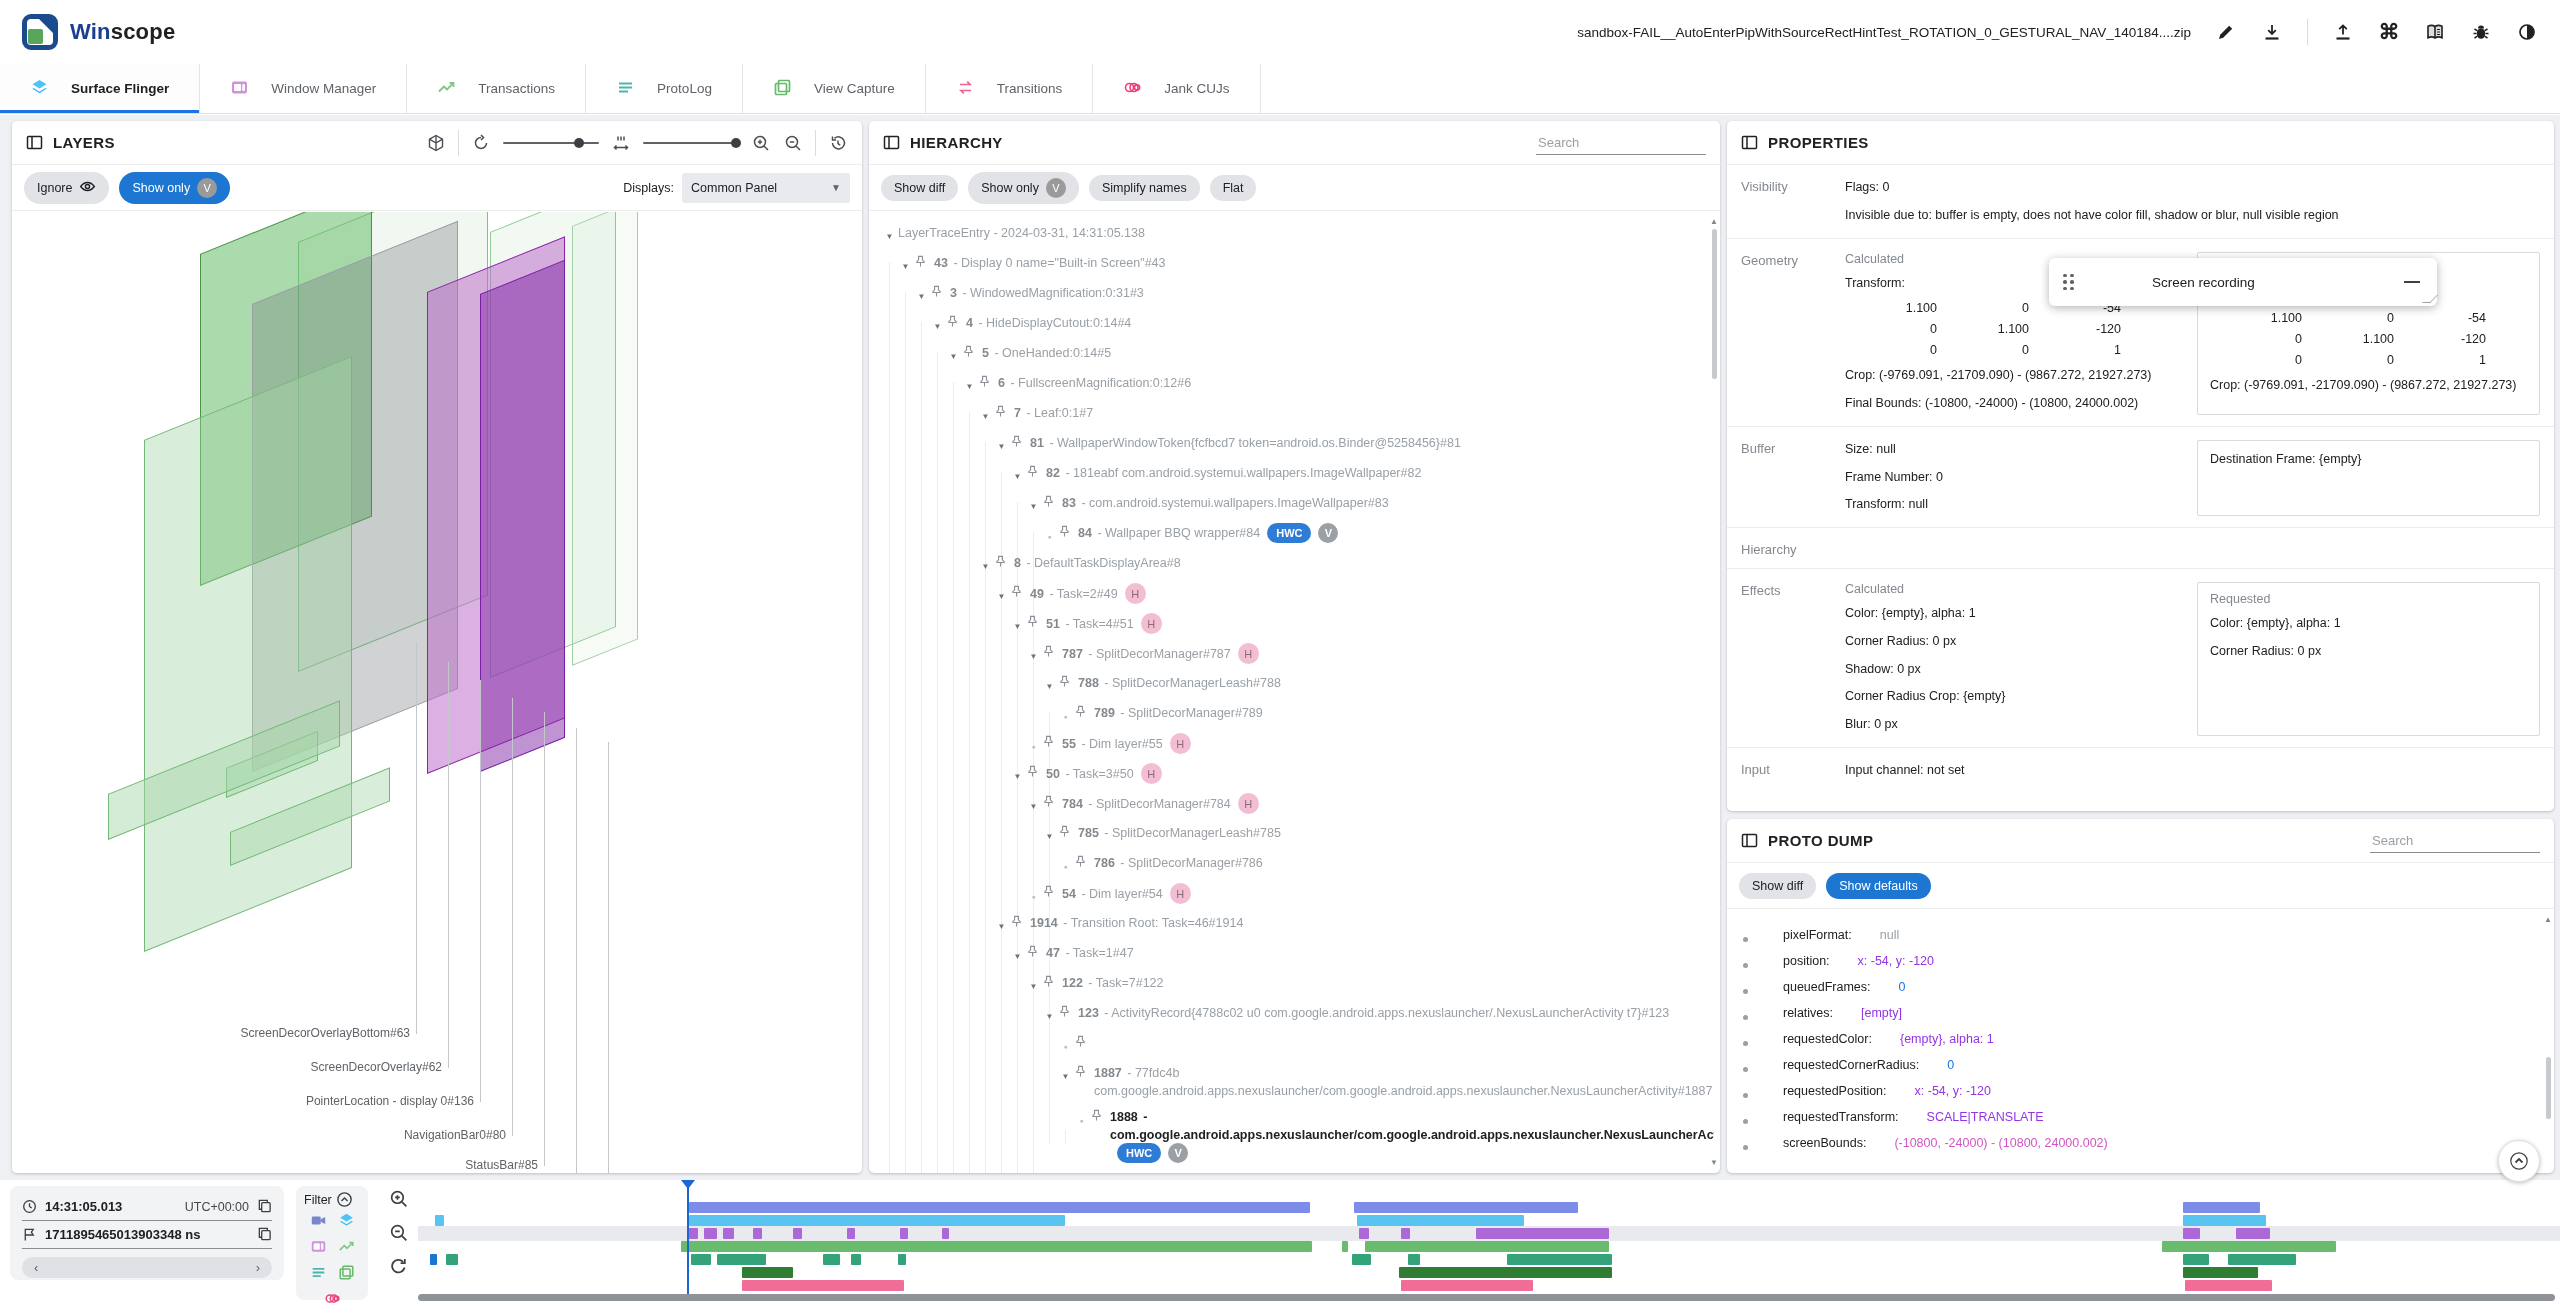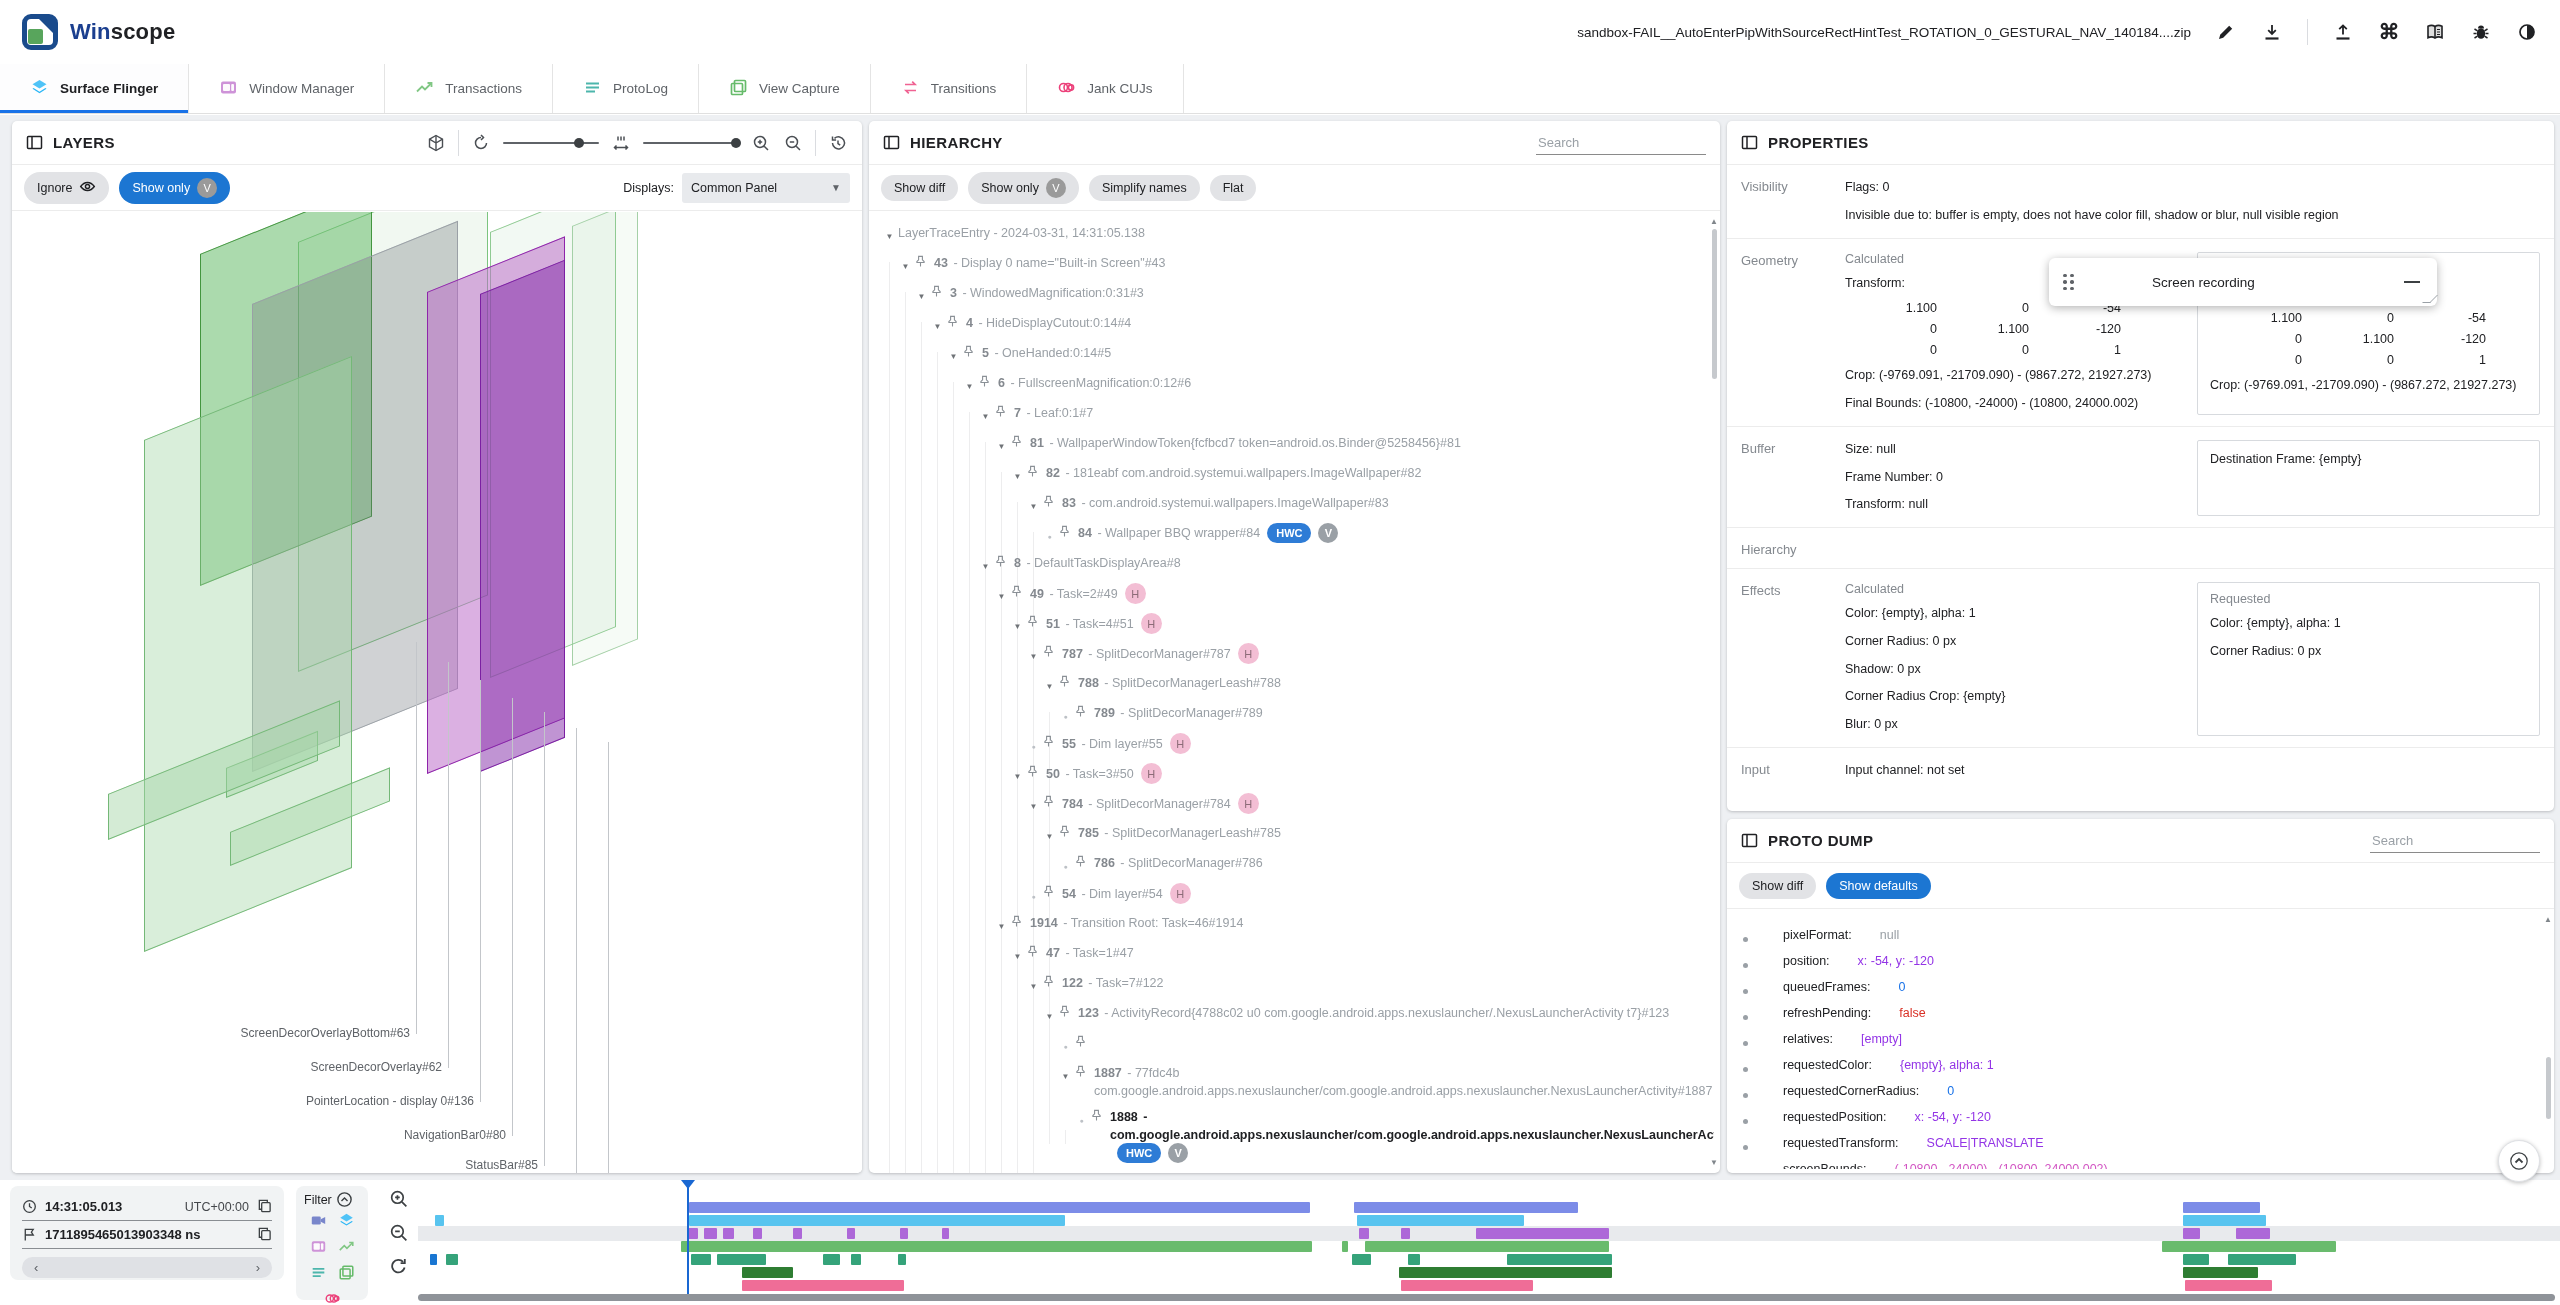--- a/index.html
+++ b/index.html
@@ -14,21 +14,21 @@
   .apptitle { font-size:22px; font-weight:700; margin-left:12px; letter-spacing:.2px; }
   .apptitle .win { color:#1b3f8f; } .apptitle .scope { color:#202124; }
   .topbar-right { margin-left:auto; display:flex; align-items:center; gap:24px; }
   .filename { font-size:13.5px; color:#202124; }
   .tb-icon { width:22px; height:22px; color:#202124; cursor:pointer; display:flex; align-items:center; justify-content:center; }
   .tb-icon svg { width:20px; height:20px; }
   .vdiv { width:1px; height:26px; background:#dadce0; }
 
   
   .tabbar { position:absolute; left:0; top:64px; width:2560px; height:50px; background:#fff; border-bottom:1px solid #e0e0e0; display:flex; }
-  .tab { display:flex; align-items:center; gap:11px; padding:0 30px; font-size:13.5px; color:#5f6368; border-right:1px solid #e4e4e4; cursor:pointer; }
+  .tab { display:flex; align-items:center; gap:22px; padding:0 30px; font-size:13.5px; color:#5f6368; border-right:1px solid #e4e4e4; cursor:pointer; }
   .tab svg { width:19px; height:19px; }
   .tab.active { color:#202124; font-weight:700; box-shadow:inset 0 -3px 0 #1a73e8; background:#fdfdfe; }
 
   
   .mainbg { position:absolute; left:0; top:115px; width:2560px; height:1065px; background:#eef0f3; }
   .card { position:absolute; background:#fff; border-radius:5px; box-shadow:0 1px 3px rgba(60,64,67,.28); overflow:hidden; }
   #layers-card    { left:12px;  top:121px; width:850px; height:1052px; }
   #hierarchy-card { left:869px; top:121px; width:851px; height:1052px; }
   #props-card     { left:1727px; top:121px; width:827px; height:690px; }
   #proto-card     { left:1727px; top:819px; width:827px; height:354px; }
@@ -747,25 +747,20 @@
         <span class="pkey">position:</span>
         <span class="pval c-purple">x: -54, y: -120</span>
       </div>
       <div class="prow">
         <span class="bullet"></span>
         <span class="pkey">queuedFrames:</span>
         <span class="pval c-blue">0</span>
       </div>
       <div class="prow">
         <span class="bullet"></span>
-        <span class="pkey">refreshPending:</span>
-        <span class="pval c-red">false</span>
-      </div>
-      <div class="prow">
-        <span class="bullet"></span>
         <span class="pkey">relatives:</span>
         <span class="pval c-purple">[empty]</span>
       </div>
       <div class="prow">
         <span class="bullet"></span>
         <span class="pkey">requestedColor:</span>
         <span class="pval c-purple">{empty}, alpha: 1</span>
       </div>
       <div class="prow">
         <span class="bullet"></span>

